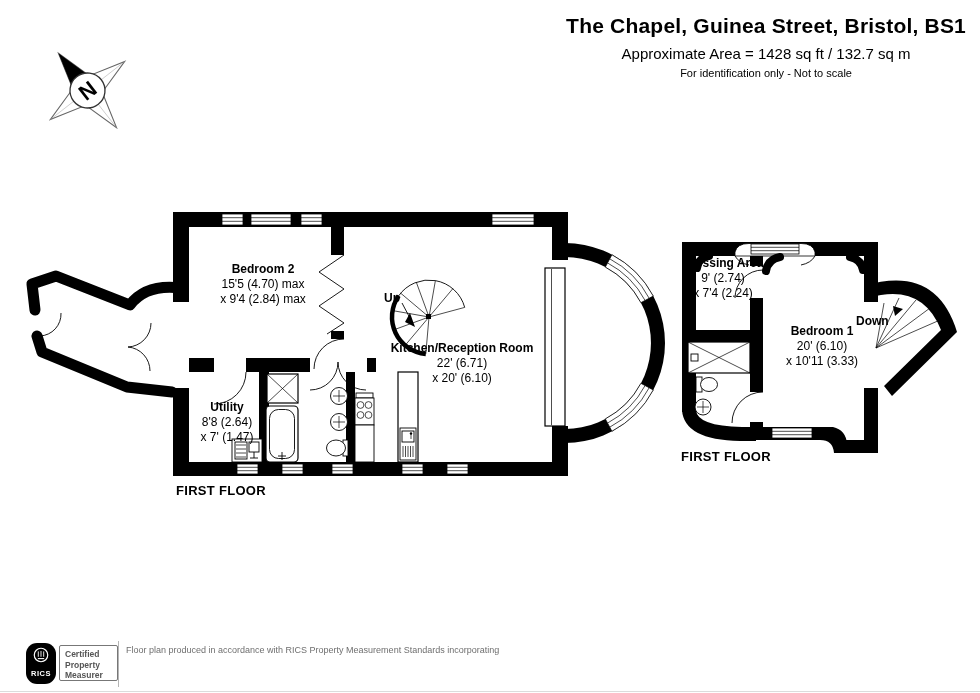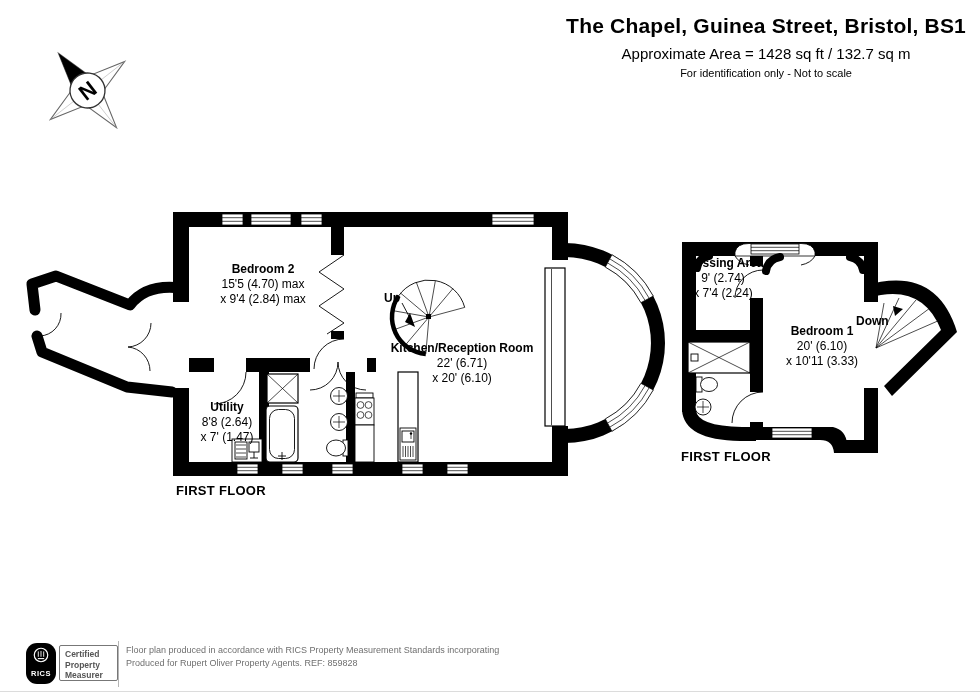--- a/index.html
+++ b/index.html
@@ -332,15 +332,14 @@
   <div class="rtxt">RICS</div>
 </div>
 <div class="cert-box">
   <div>Certified</div>
   <div>Property</div>
   <div>Measurer</div>
 </div>
 <div class="vline"></div>
 <div class="foot-text">
   <div>Floor plan produced in accordance with RICS Property Measurement Standards incorporating</div>
-  <div>Produced for Rupert Oliver Property Agents.   REF: 859828</div>
 </div>
 <div class="page-edge"></div>
 
 </body></html>

